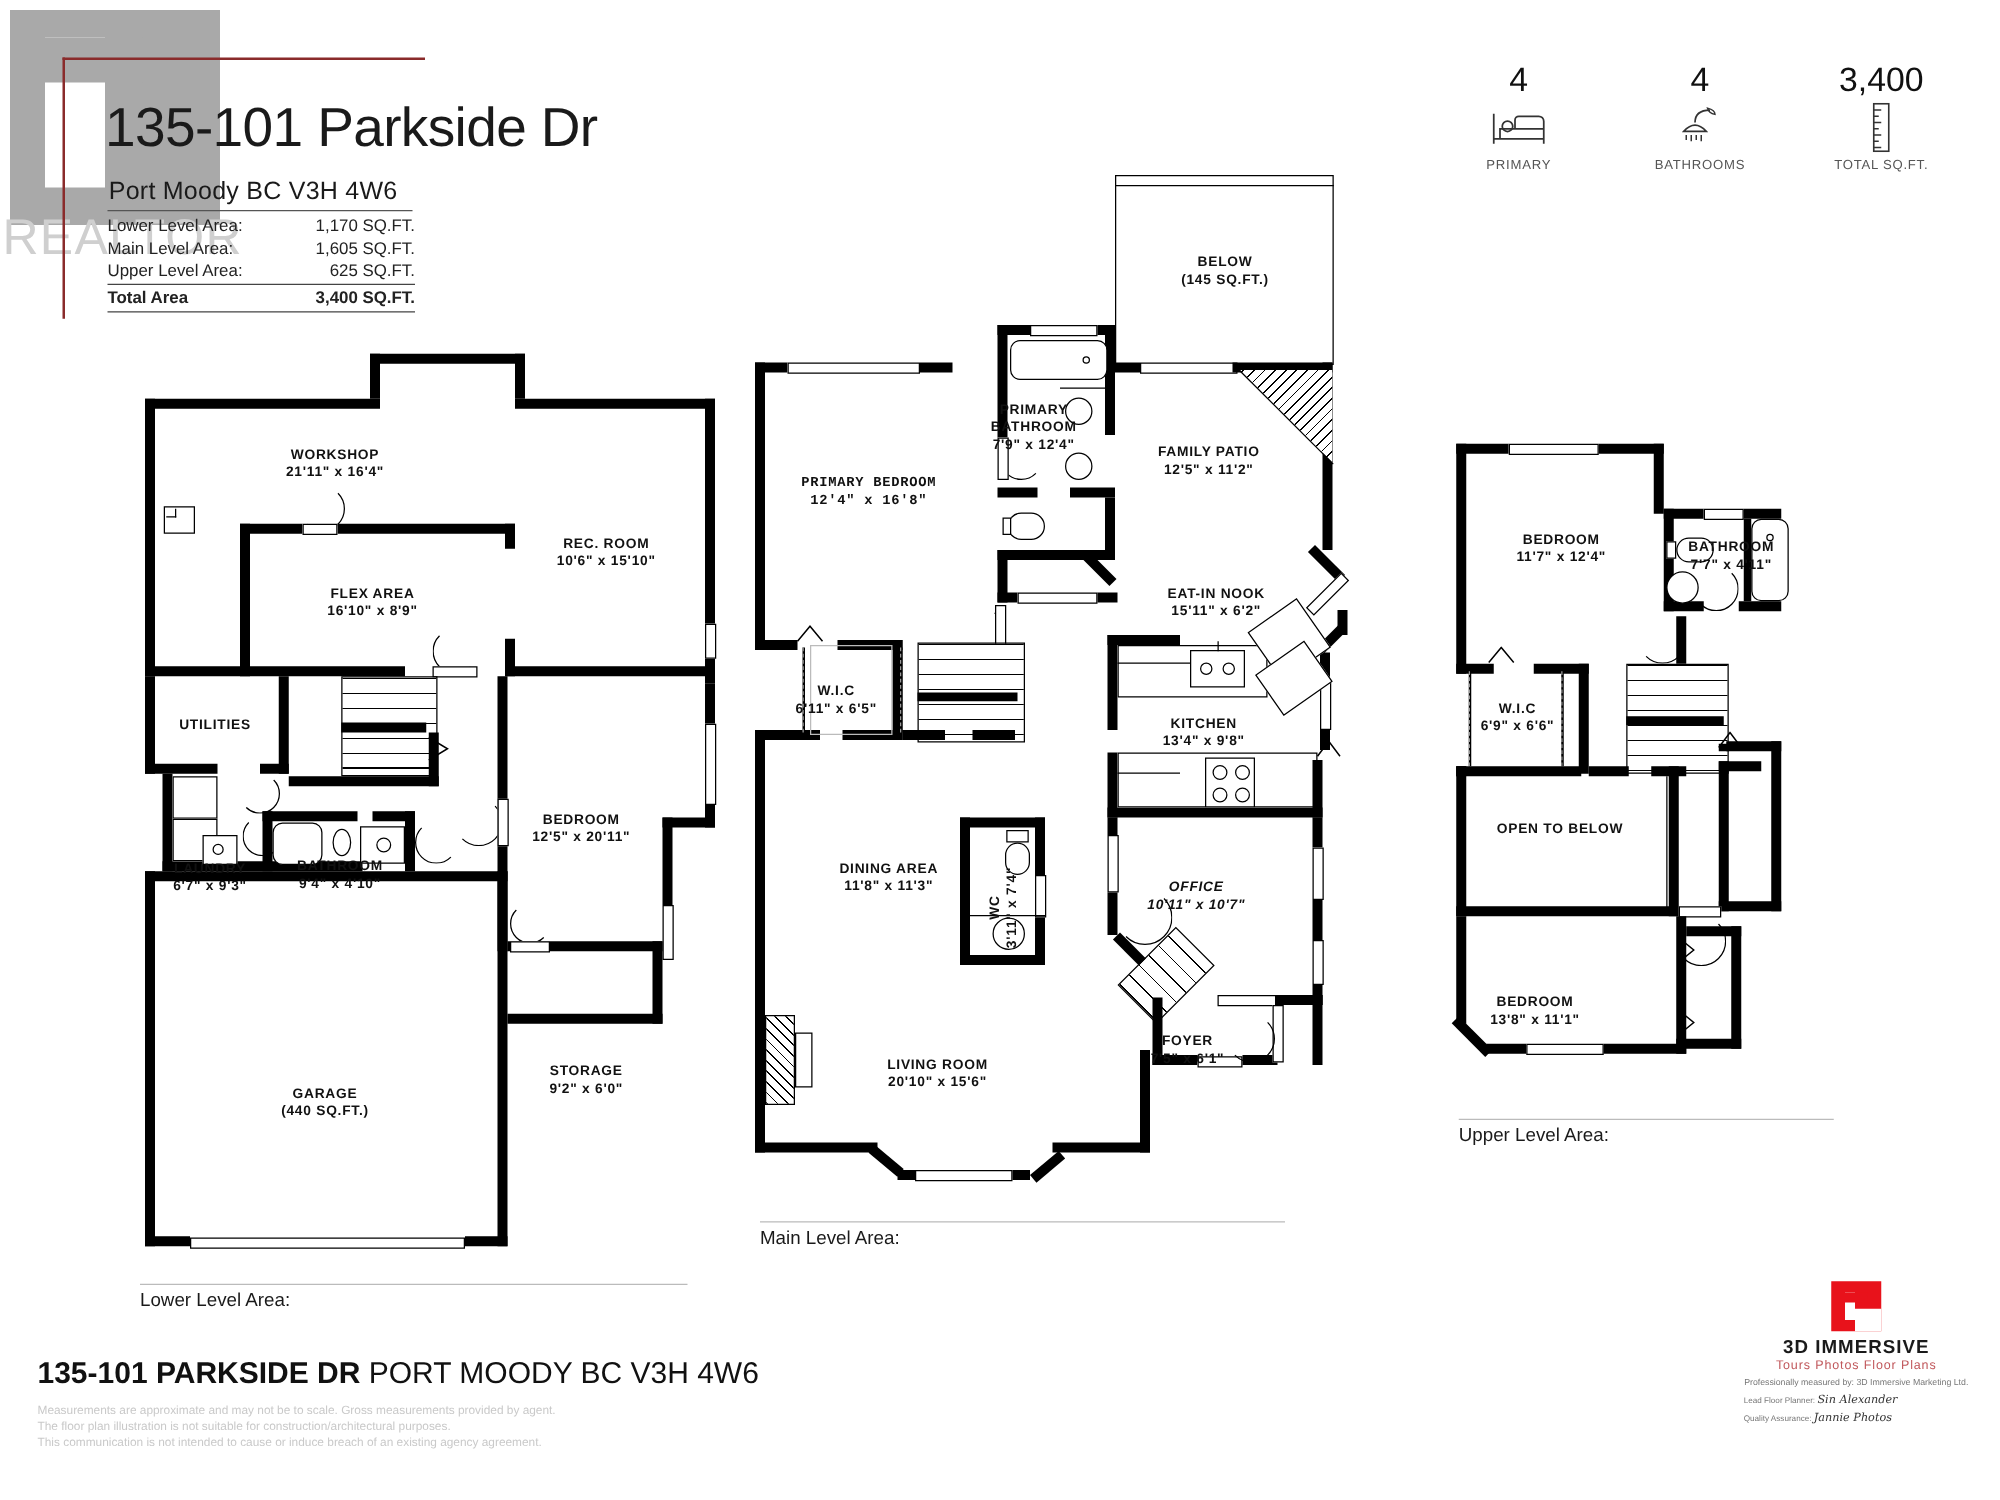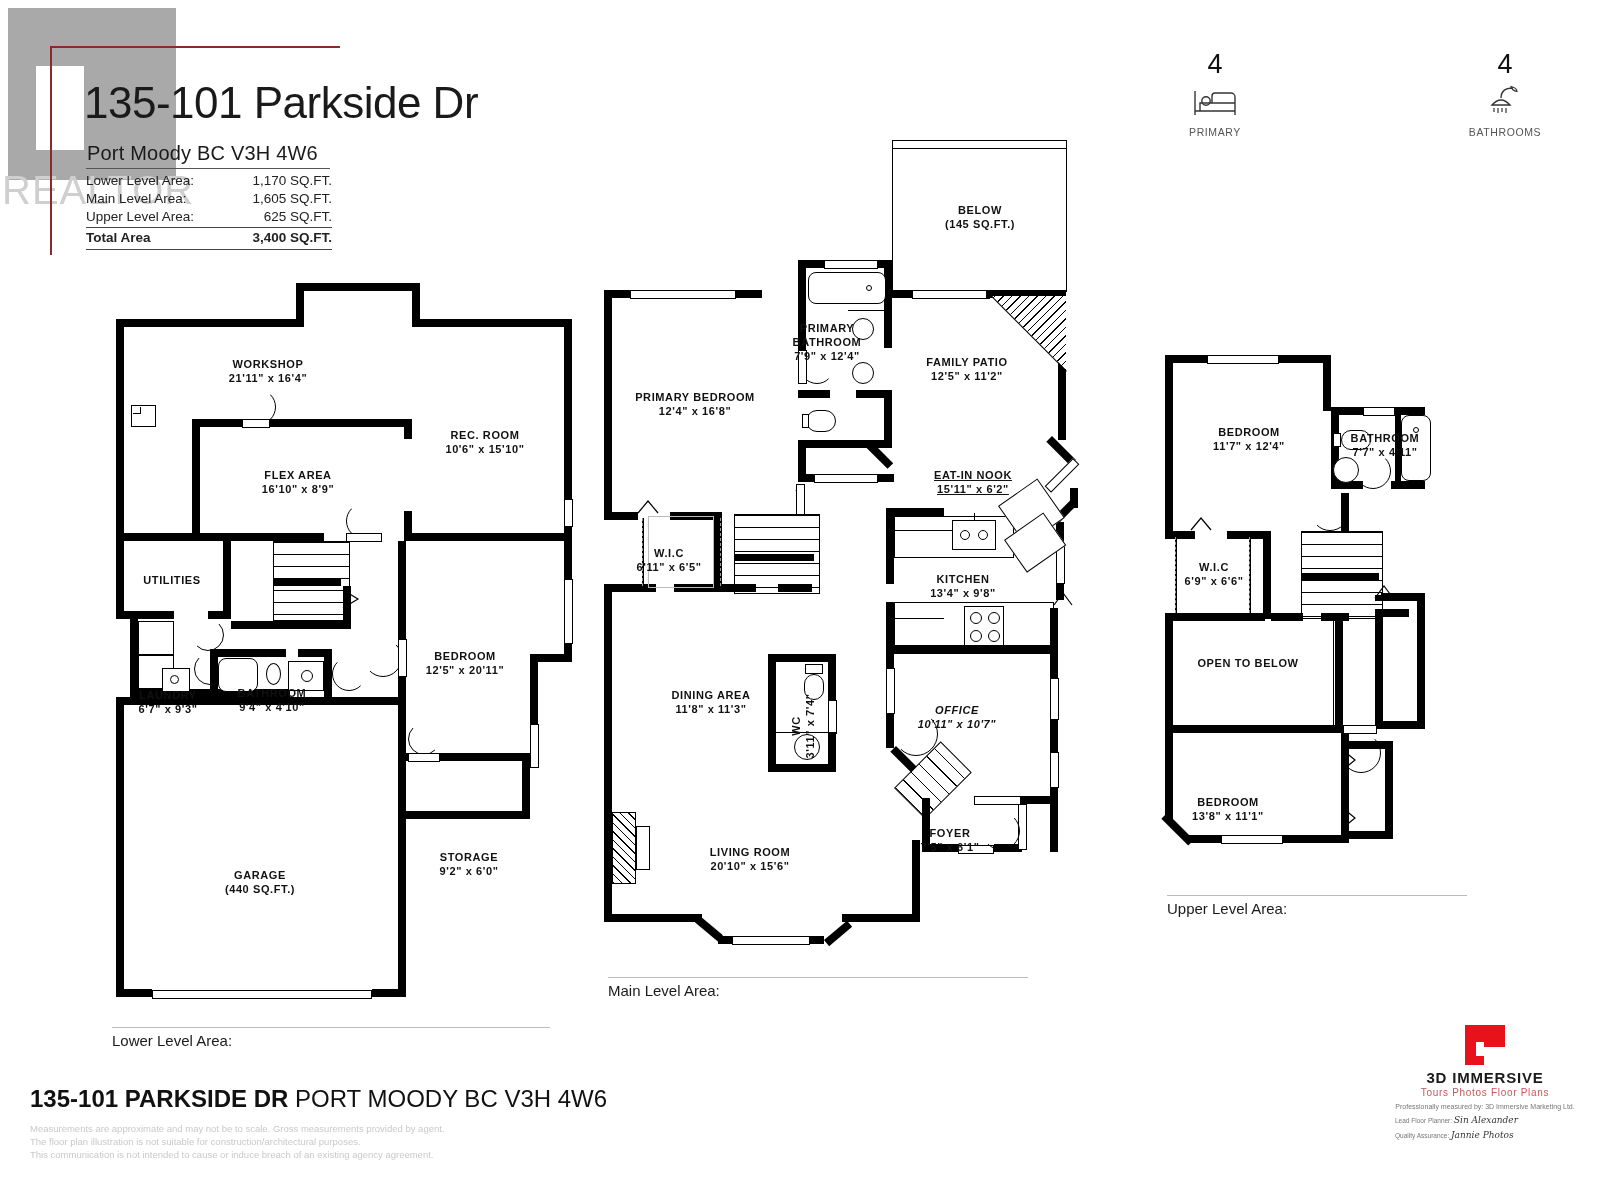--- a/index.html
+++ b/index.html
@@ -140,20 +140,30 @@
       <svg width="40" height="34" viewBox="0 0 40 34">
         <path d="M28 3 q-12 0 -12 10" fill="none" stroke="#333" stroke-width="1.4"></path>
         <path d="M26 1.5 q6 1.5 6 5 q-5 -1 -6 -5 z" fill="none" stroke="#333" stroke-width="1.2"></path>
         <path d="M7 20 q9 -10 18 0 z" fill="none" stroke="#333" stroke-width="1.4"></path>
         <path d="M9 23 v4 M13 23 v5 M17 23 v4 M21 23 v5" stroke="#333" stroke-width="1.2"></path>
       </svg>
     </div>
     <div class="cap">BATHROOMS</div>
   </div>
 
+  <div class="stat">
+    <div class="num">3,400</div>
+    <div class="ico">
+      <svg width="20" height="40" viewBox="0 0 20 40">
+        <rect x="4" y="1" width="12" height="38" fill="none" stroke="#333" stroke-width="1.3"></rect>
+        <path d="M4 6 h6 M4 11 h4 M4 16 h6 M4 21 h4 M4 26 h6 M4 31 h4 M4 36 h6" stroke="#333" stroke-width="1.1"></path>
+      </svg>
+    </div>
+    <div class="cap">TOTAL SQ.FT.</div>
+  </div>
 </div>
 
 <div class="abs" style="left:110px;top:283px;width:480px;height:740px;">
 
   <div class="w" style="left:186px;top:0px;width:124px;height:8px;"></div>
   <div class="w" style="left:186px;top:0px;width:8px;height:36px;"></div>
   <div class="w" style="left:302px;top:0px;width:8px;height:36px;"></div>
   <div class="w" style="left:6px;top:36px;width:188px;height:8px;"></div>
   <div class="w" style="left:302px;top:36px;width:160px;height:8px;"></div>
   <div class="w" style="left:6px;top:36px;width:8px;height:222px;"></div>
@@ -429,29 +439,29 @@
 
   <div class="lbl" style="left:380px;top:63px;">
     <div class="n">BELOW</div>
     <div class="d">(145 SQ.FT.)</div>
   </div>
   <div class="lbl" style="left:227px;top:181px;">
     <div class="n">PRIMARY</div>
     <div class="n">BATHROOM</div>
     <div class="d">7'9" x 12'4"</div>
   </div>
-  <div class="lbl" style="left:95px;top:250px;">
+  <div class="lbl" style="left:95px;top:240px;font-family:Liberation Mono, monospace;">
     <div class="n">PRIMARY BEDROOM</div>
     <div class="d">12'4" x 16'8"</div>
   </div>
   <div class="lbl" style="left:367px;top:215px;">
     <div class="n">FAMILY PATIO</div>
     <div class="d">12'5" x 11'2"</div>
   </div>
-  <div class="lbl" style="left:373px;top:328px;text-decoration:underline;">
+  <div class="lbl" style="left:373px;top:328px;">
     <div class="n">EAT-IN NOOK</div>
     <div class="d">15'11" x 6'2"</div>
   </div>
   <div class="lbl" style="left:363px;top:432px;">
     <div class="n">KITCHEN</div>
     <div class="d">13'4" x 9'8"</div>
   </div>
   <div class="lbl" style="left:69px;top:406px;">
     <div class="n">W.I.C</div>
     <div class="d">6'11" x 6'5"</div>

